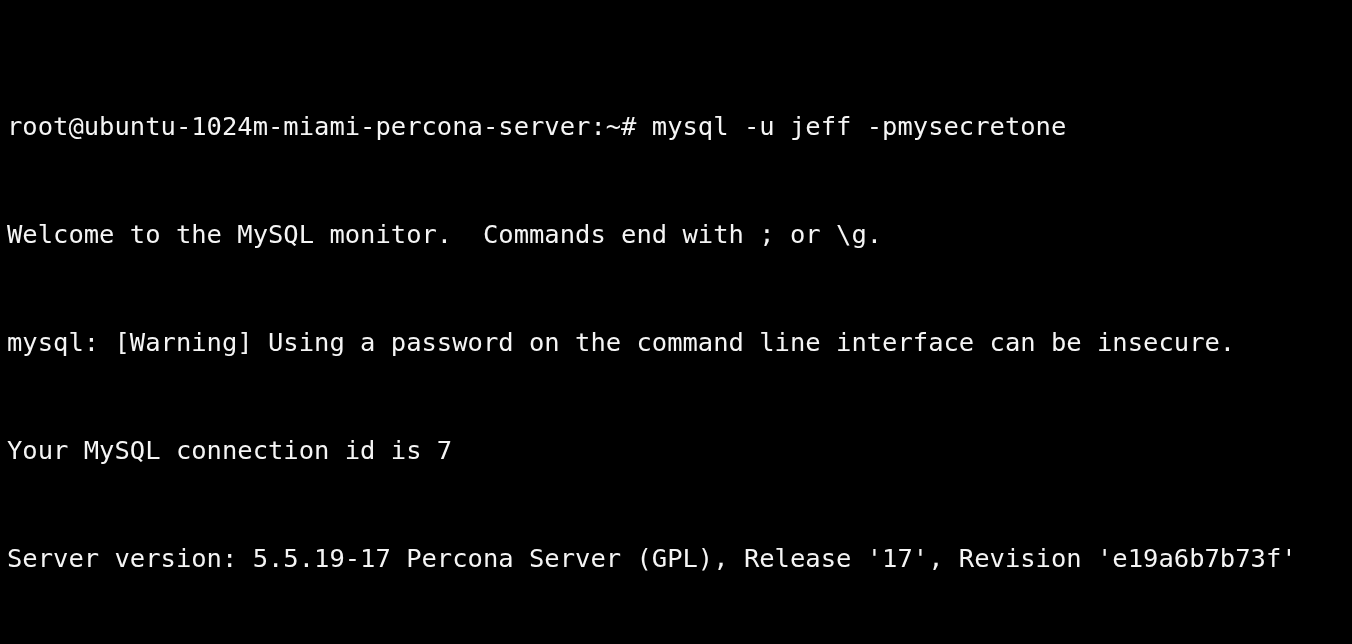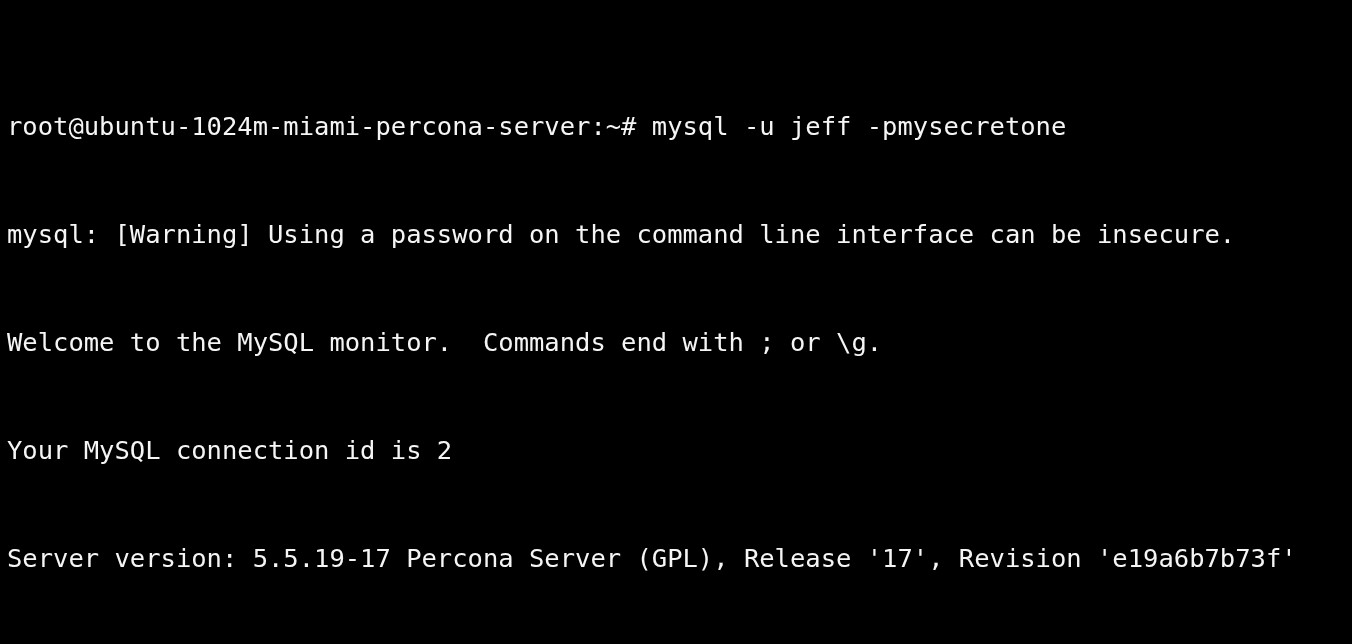--- a/index.html
+++ b/index.html
@@ -40,23 +40,23 @@
     overflow: visible;
   }
 </style>
 </head>
 <body style="background: rgb(0, 0, 0);">
 
 <div id="terminal" style="background: rgb(0, 0, 0);">
   <div id="screen" style="color: rgb(245, 245, 245);">
 
     <div class="line">root@ubuntu-1024m-miami-percona-server:~# mysql -u jeff -pmysecretone</div>
+    <div class="line">Welcome to the MySQL monitor.  Commands end with ; or \g.</div>
     <div class="line">mysql: [Warning] Using a password on the command line interface can be insecure.</div>
-    <div class="line">Welcome to the MySQL monitor.  Commands end with ; or \g.</div>
-    <div class="line">Your MySQL connection id is 2</div>
+    <div class="line">Your MySQL connection id is 7</div>
     <div class="line">Server version: 5.5.19-17 Percona Server (GPL), Release '17', Revision 'e19a6b7b73f'</div>
     
     
     
     
     
     
     
     
     

